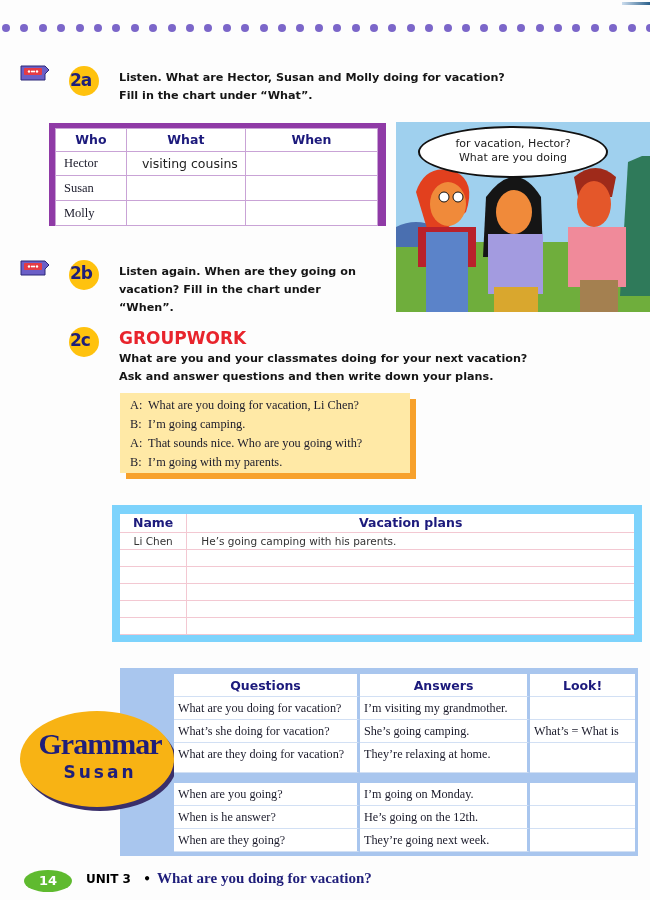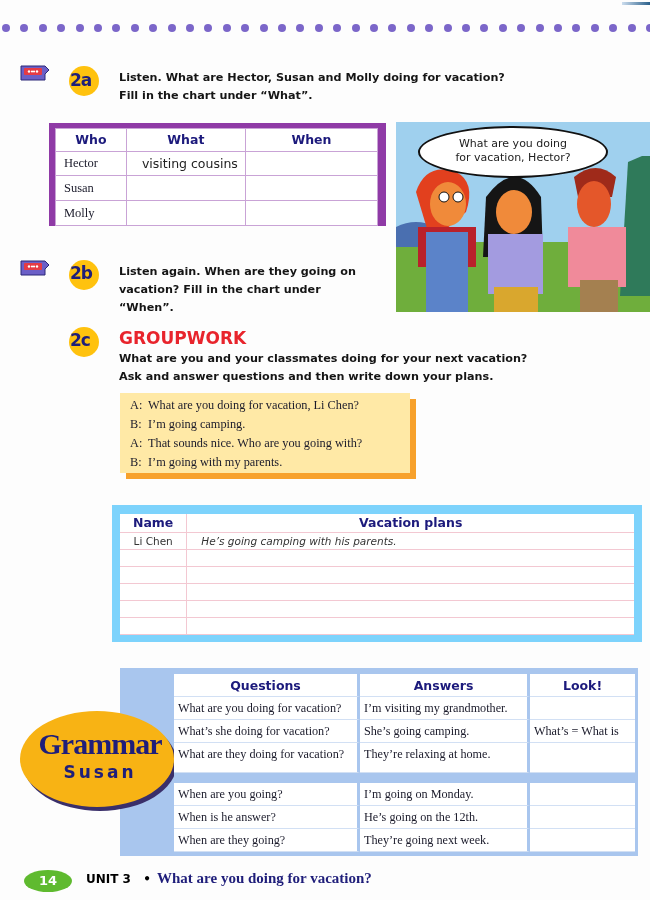--- a/index.html
+++ b/index.html
@@ -35,21 +35,21 @@
     .dialog-line { font-size: 12.3px; line-height: 19px; display: flex; }
     .dialog-line .sp { width: 18px; }
 
     
     .plans-frame { left: 112px; top: 505px; width: 530px; height: 137px; background: #7dd3fc; padding: 9px 8px 8px 8px; }
     .plans { width: 100%; height: 100%; background: #fff; border-collapse: collapse; table-layout: fixed; }
     .plans th { font-family: "DejaVu Sans", sans-serif; font-weight: bold; font-size: 12.5px; color: #1c1a7c; height: 18px; border-bottom: 1px solid #f3c8d2; }
     .plans td { height: 17px; border-bottom: 1px solid #f3c8d2; font-family: "DejaVu Sans", sans-serif; font-size: 10.5px; color: #333; }
     .plans td.c1 { border-right: 1px solid #f3c8d2; text-align: center; }
     .plans th.c1 { border-right: 1px solid #f3c8d2; }
-    .plans td.c2 { padding-left: 14px; font-style: italic; }
+    .plans td.c2 { padding-left: 14px; }
 
     
     .gf-bg { left: 120px; top: 668px; width: 518px; height: 188px; background: #a9c6ee; }
     .gf-table { left: 174px; top: 674px; width: 461px; border-collapse: separate; border-spacing: 0; }
     .gf-cell { background: #fff; font-size: 12.2px; height: 23px; padding-left: 4px; border-bottom: 1px solid #d2e0f4; white-space: nowrap; }
     .gf-head { background: #fff; font-family: "DejaVu Sans", sans-serif; font-weight: bold; font-size: 12.5px; color: #1c1a7c; text-align: center; height: 23px; border-bottom: 1px solid #d2e0f4; }
     .gf-gap td { height: 10px; background: #a9c6ee; padding: 0; border: none; }
     .sep-r { border-right: 3px solid #a9c6ee; }
     .ellipse { left: 20px; top: 711px; width: 154px; height: 96px; border-radius: 50%; background: #f8b314; box-shadow: 3px 4px 0 #3a2f6a; }
     .gf-word1 { left: 30px; top: 727px; width: 140px; text-align: center; font-family: "Liberation Serif", serif; font-weight: bold; font-size: 30px; color: #1f1e7a; letter-spacing: -1px; }
@@ -167,22 +167,22 @@
     <ellipse cx="118" cy="90" rx="18" ry="22" fill="#f08a3a"></ellipse>
     <rect x="92" y="112" width="55" height="60" fill="#a39be0"></rect>
     <rect x="98" y="165" width="44" height="25" fill="#d9a72e"></rect>
 
     <path d="M178 55 q22 -18 42 0 l-4 20 h-34 z" fill="#9f2a1a"></path>
     <ellipse cx="198" cy="82" rx="17" ry="23" fill="#e4572a"></ellipse>
     <rect x="172" y="105" width="58" height="60" fill="#f08a9a"></rect>
     <rect x="184" y="158" width="38" height="32" fill="#a48050"></rect>
   </svg>
   <div class="bubble">
+    <div>for vacation, Hector?</div>
     <div>What are you doing</div>
-    <div>for vacation, Hector?</div>
   </div>
 </div>
 
 <svg class="tape" style="left:20px;top:259px;" viewBox="0 0 30 18">
   <path d="M1 2 h24 l4 4 l-4 4 v6 h-24 z" fill="#6b5fc7" stroke="#2c2878" stroke-width="1"></path>
   <rect x="4" y="4" width="18" height="7" rx="1" fill="#e53b45"></rect>
   <circle cx="9" cy="7.5" r="1.2" fill="#fff"></circle>
     <circle cx="17" cy="7.5" r="1.2" fill="#fff"></circle>
   <rect x="11" y="6.7" width="4" height="1.6" fill="#fff"></rect>
 </svg>

